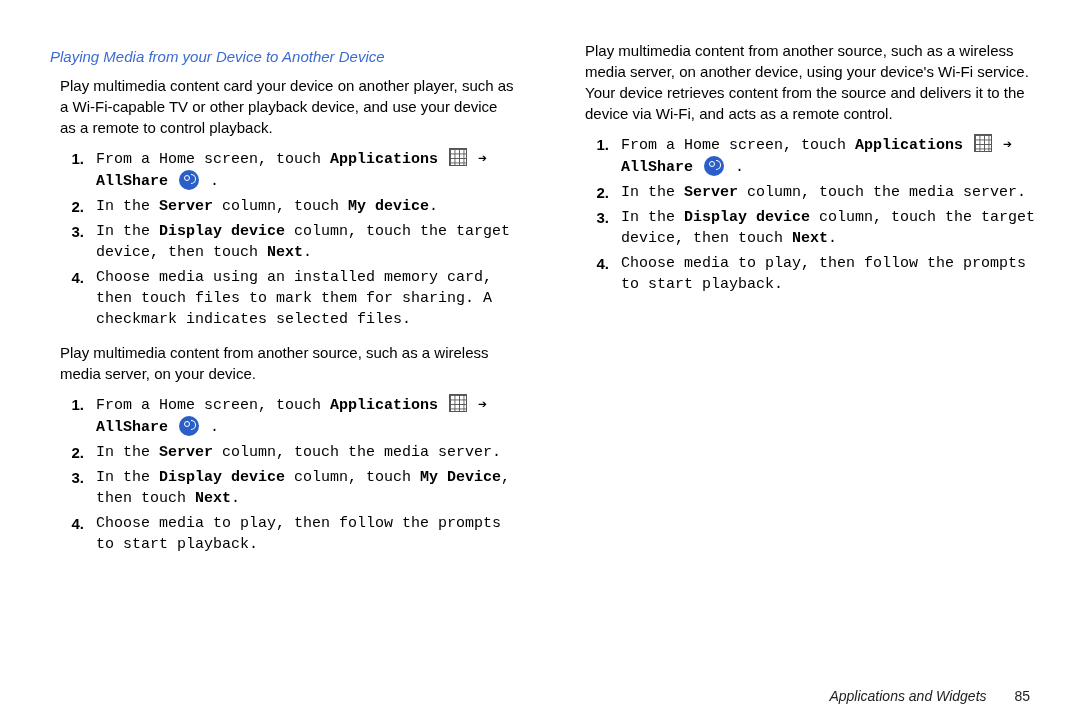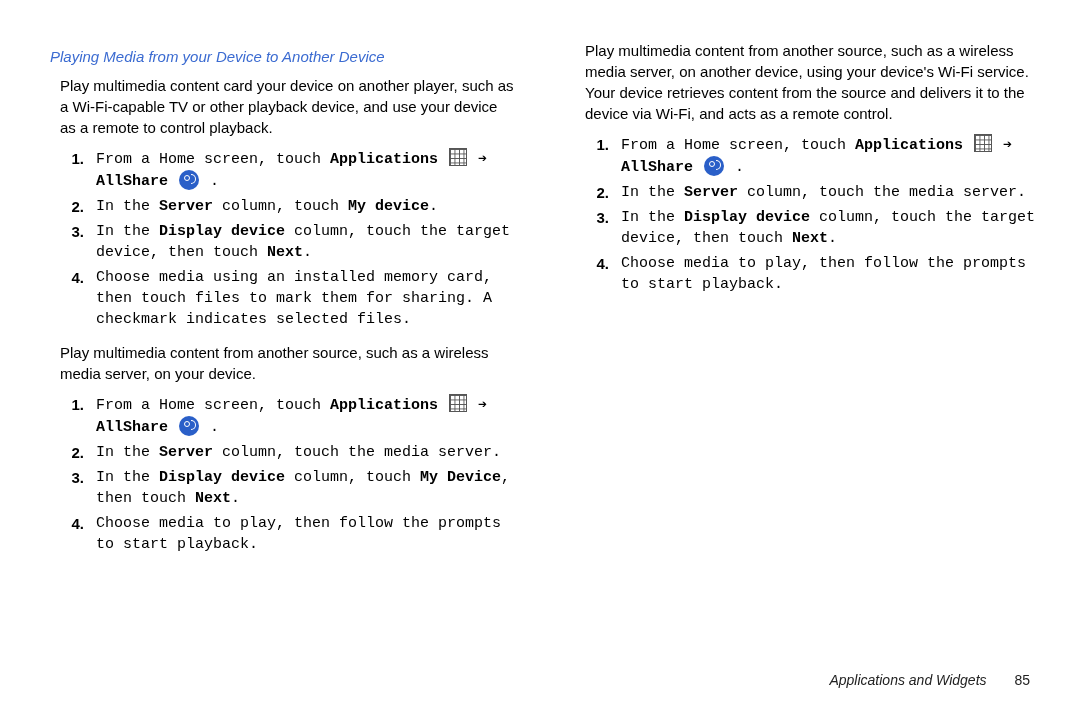--- a/index.html
+++ b/index.html
@@ -104,21 +104,21 @@
     top: 4px;
     width: 5px;
     height: 10px;
     border: 1.5px solid #fff;
     border-left: none;
     border-radius: 0 8px 8px 0;
     box-sizing: border-box;
   }
   .footer {
     position: absolute;
-    bottom: 32px;
+    bottom: 16px;
     right: 50px;
     font-style: italic;
     font-size: 14px;
     color: #222;
   }
   .footer .pg {
     font-style: normal;
     margin-left: 24px;
   }
 </style>

